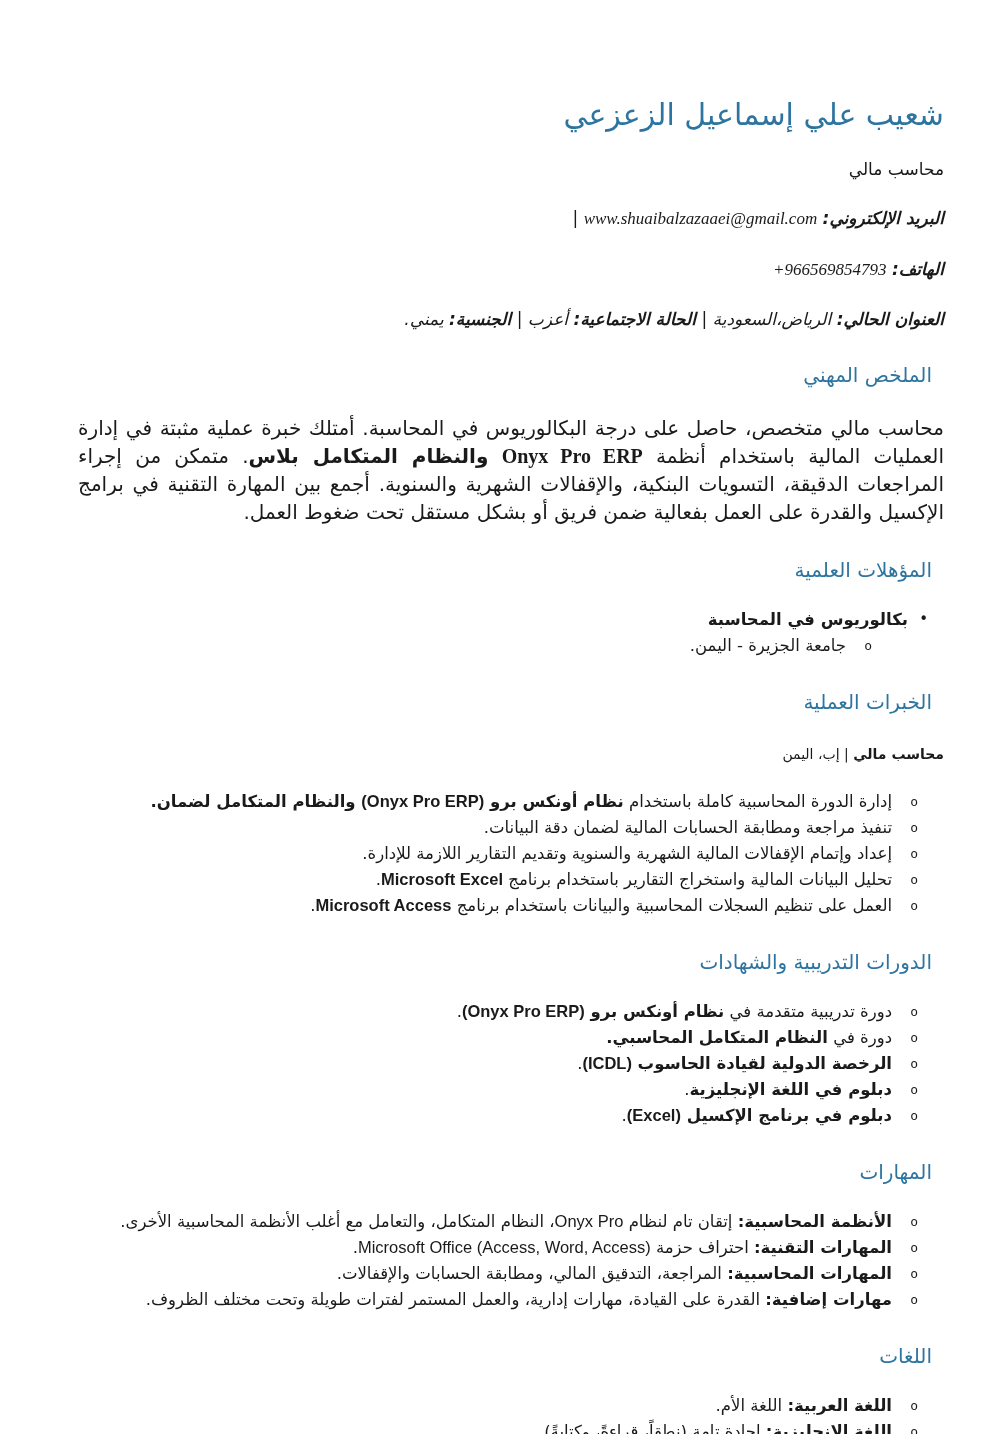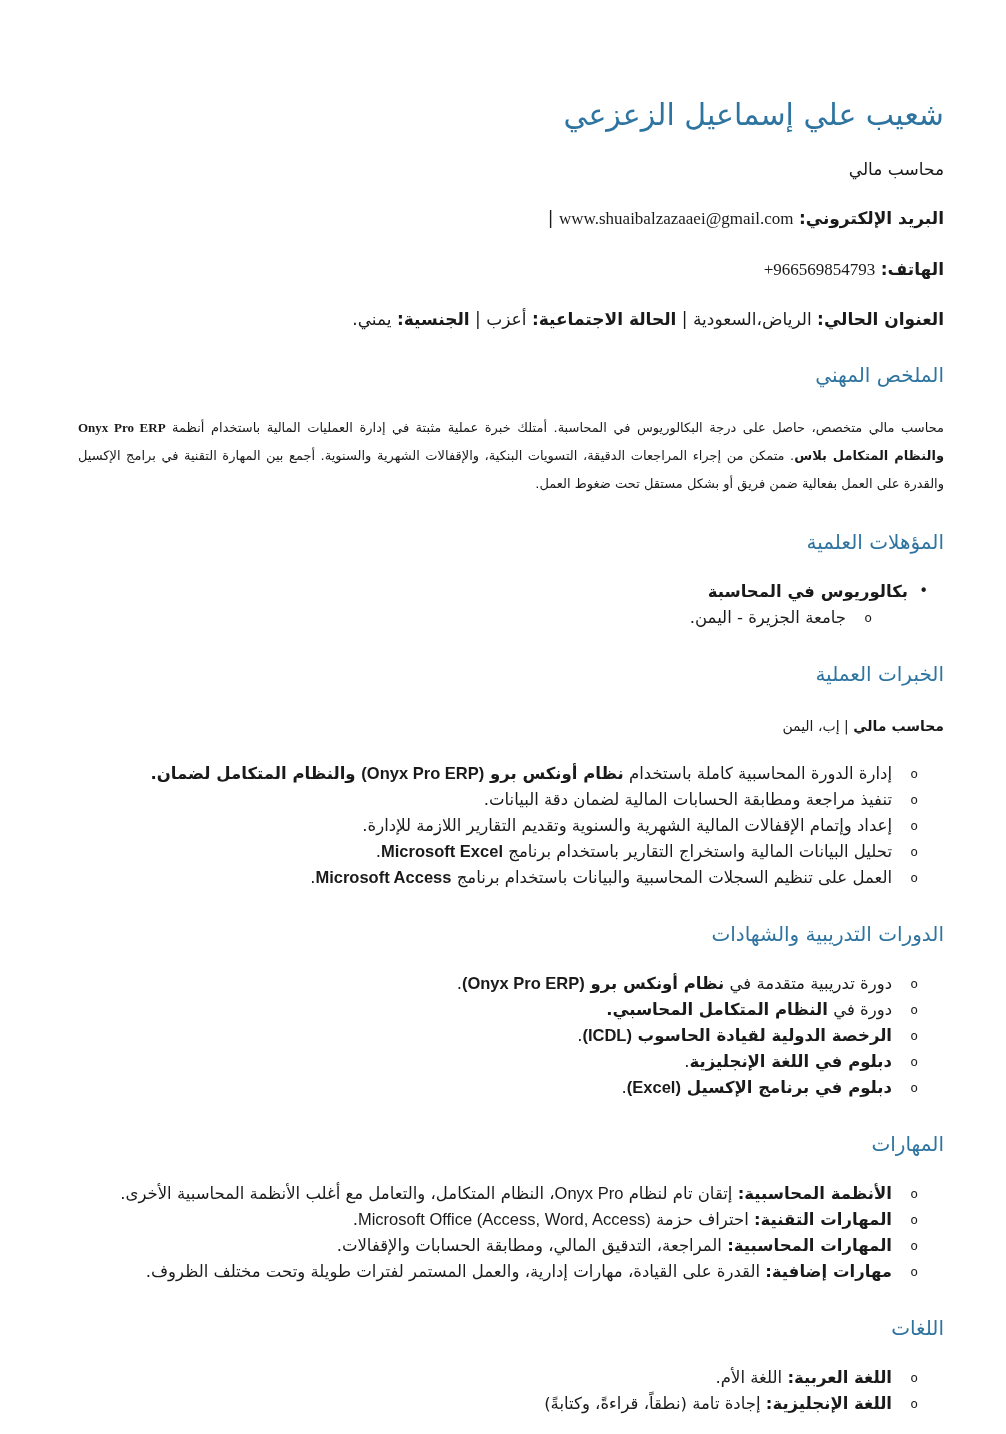--- a/index.html
+++ b/index.html
@@ -21,31 +21,31 @@
   .sans  { font-family: "Liberation Sans", "DejaVu Sans", sans-serif; }
   .serif { font-family: "Liberation Serif", "DejaVu Sans", serif; }
 
   h1.name {
     font-size: 30px; font-weight: normal;
     color: var(--accent);
     margin: 0; line-height: 1.25;
   }
   .subtitle { font-size: 17px; margin-top: 24px; line-height: 1.3; }
 
-  .contact-line { font-size: 17px; margin-top: 27px; line-height: 1.35; }
+  .contact-line { font-size: 17px; margin-top: 27px; line-height: 1.35; font-style: italic; }
   .contact-line .lbl { font-weight: bold; }
 
   h2.section {
     font-size: 20px; font-weight: normal;
     color: var(--accent);
-    margin: 31px 0 0 0; line-height: 1.3;
+    margin: 31px 12px 0 0; line-height: 1.3;
   }
   .summary {
     margin: 26px 0 0 0;
-    font-size: 13px; line-height: 28px;
+    font-size: 20px; line-height: 28px;
     text-align: justify;
   }
 
   .list { margin: 24px 0 0 0; }
   .role { font-size: 14px; margin-top: 30px; line-height: 1.4; }
 
   .li { position: relative; font-size: 16.5px; line-height: 25px; margin: 0 22px 1px 0; padding-right: 30px; }
   .li .marker {
     position: absolute; right: 4px; top: 0;
     font-family: "DejaVu Sans Mono", monospace;

